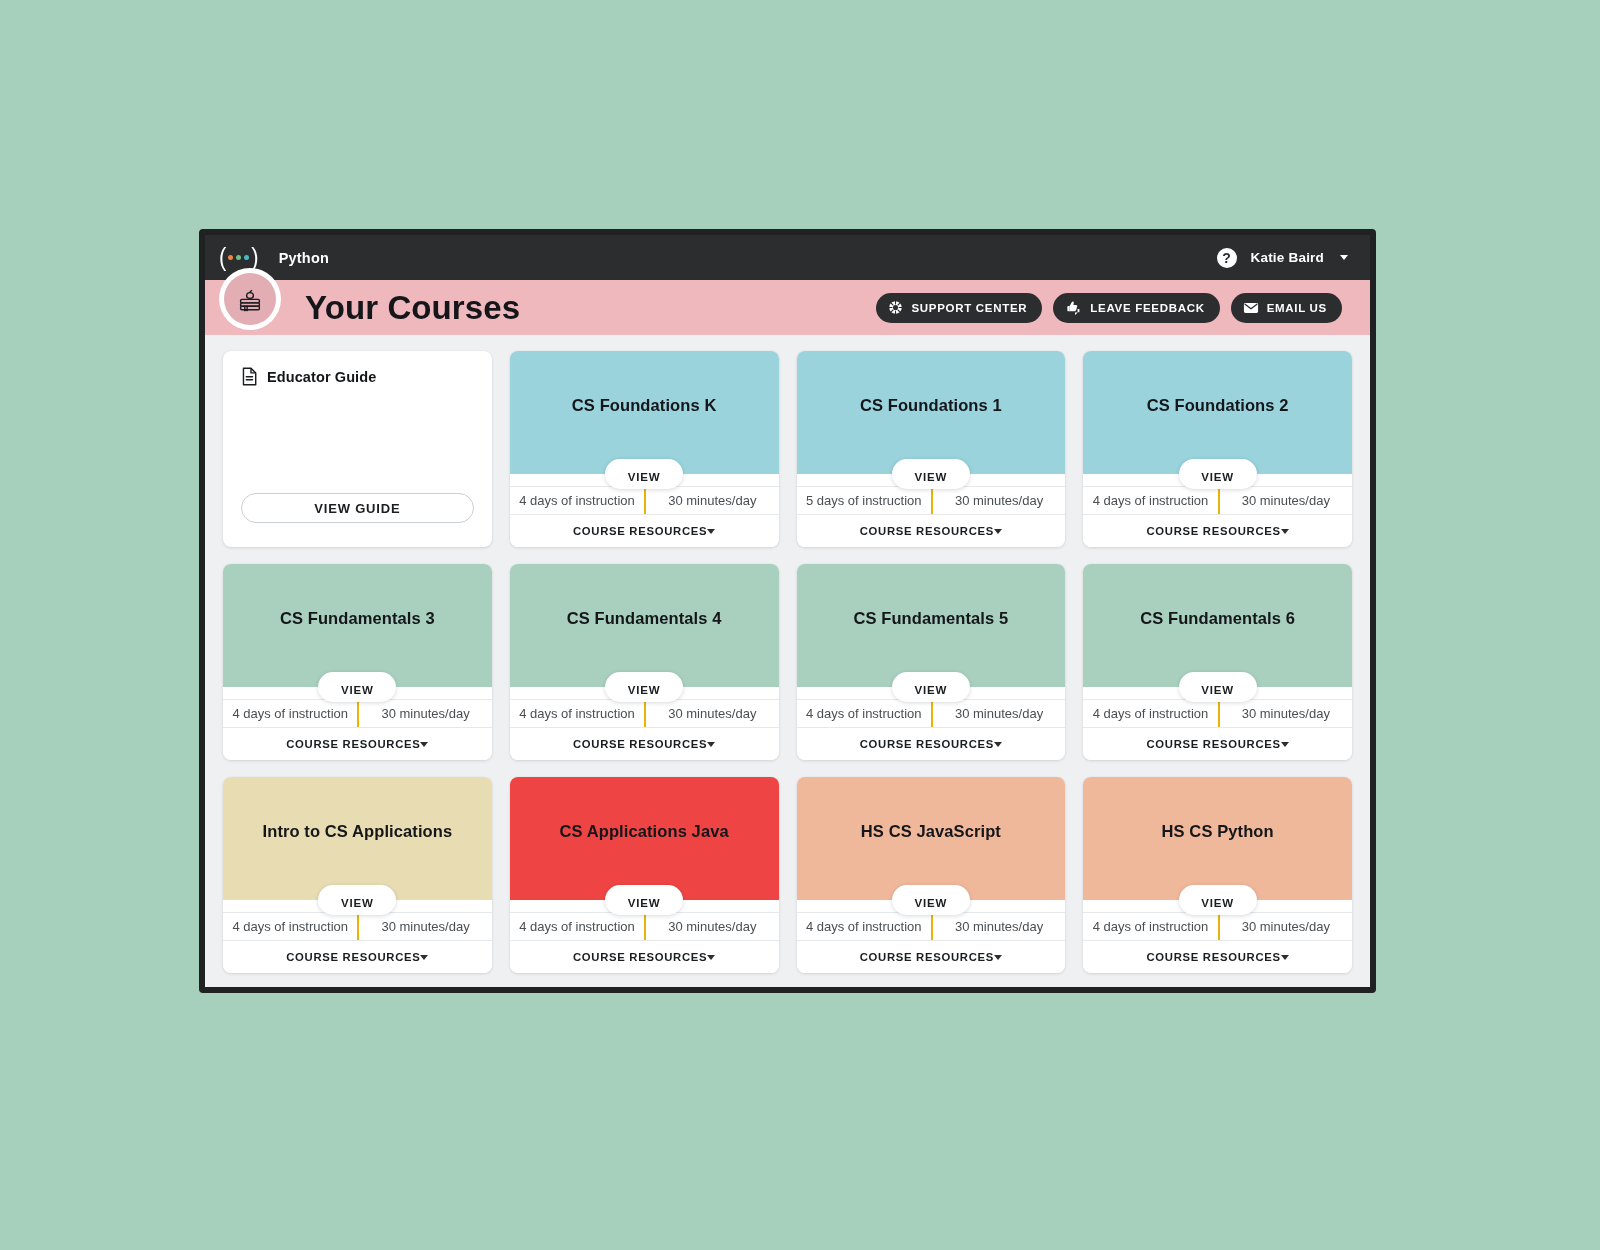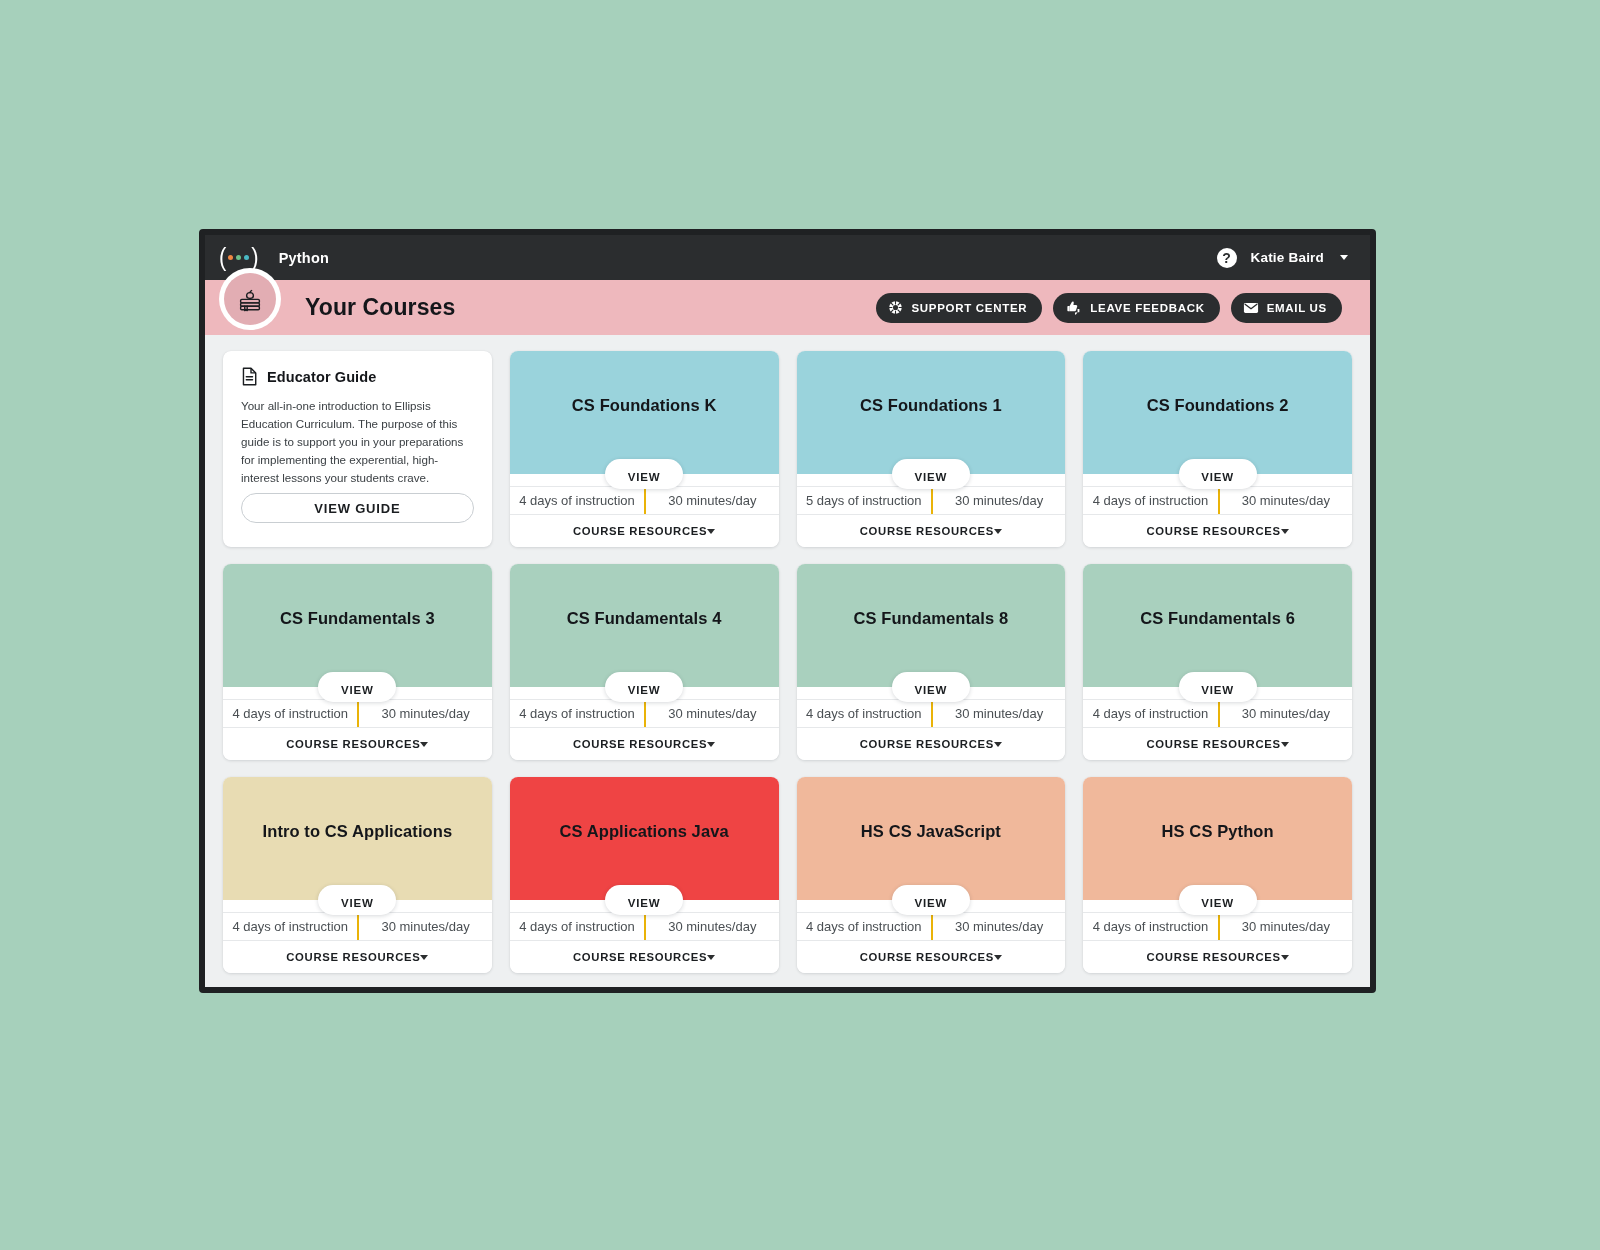--- a/index.html
+++ b/index.html
@@ -107,21 +107,21 @@
     display: flex; align-items: center; justify-content: center;
   }
   #banner-icon {
     width: 52px; height: 52px;
     border-radius: 50%;
     background: #e2adb3;
     display: flex; align-items: center; justify-content: center;
   }
   #banner-title {
     margin-left: 100px;
-    font-size: 23px;
+    font-size: 33px;
     font-weight: 700;
     color: #14161a;
     letter-spacing: .1px;
   }
   .banner-actions {
     margin-left: auto;
     display: flex;
     align-items: center;
     gap: 11px;
   }
@@ -336,21 +336,20 @@
 
     <div class="card" id="guide-card">
       <div class="guide-head">
         <svg width="17" height="19" viewBox="0 0 18 20" fill="none" stroke="#1b1e21" stroke-width="1.5" stroke-linejoin="round">
           <path d="M2.6 1.2h8l5 5v12.6H2.6z"></path>
           <path d="M10.6 1.2v5h5"></path>
           <path d="M5.6 10.2h6.6M5.6 13.4h6.6" stroke-linecap="round"></path>
         </svg>
         <span class="guide-title">Educator Guide</span>
       </div>
-      <p class="guide-body">Your all-in-one introduction to Ellipsis Education Curriculum. The purpose of this guide is to support you in your preparations for implementing the experential, high-interest lessons your students crave.</p>
       <button id="view-guide-btn">VIEW GUIDE</button>
     </div>
 
   <div class="card">
         <div class="course-head" style="background:#9ad3dc">
           <div class="course-title">CS Foundations K</div>
           <button class="view-btn">VIEW</button>
         </div>
         <div class="course-stats">
           <div class="stat">4 days of instruction</div>
@@ -412,21 +411,21 @@
           <div class="stat">4 days of instruction</div>
           <div class="stat">30 minutes/day</div>
         </div>
         <div class="course-resources">
           <span>COURSE RESOURCES</span>
           <span class="caret-sm"></span>
         </div>
       </div>
       <div class="card">
         <div class="course-head" style="background:#a9d0be">
-          <div class="course-title">CS Fundamentals 8</div>
+          <div class="course-title">CS Fundamentals 5</div>
           <button class="view-btn">VIEW</button>
         </div>
         <div class="course-stats">
           <div class="stat">4 days of instruction</div>
           <div class="stat">30 minutes/day</div>
         </div>
         <div class="course-resources">
           <span>COURSE RESOURCES</span>
           <span class="caret-sm"></span>
         </div>

